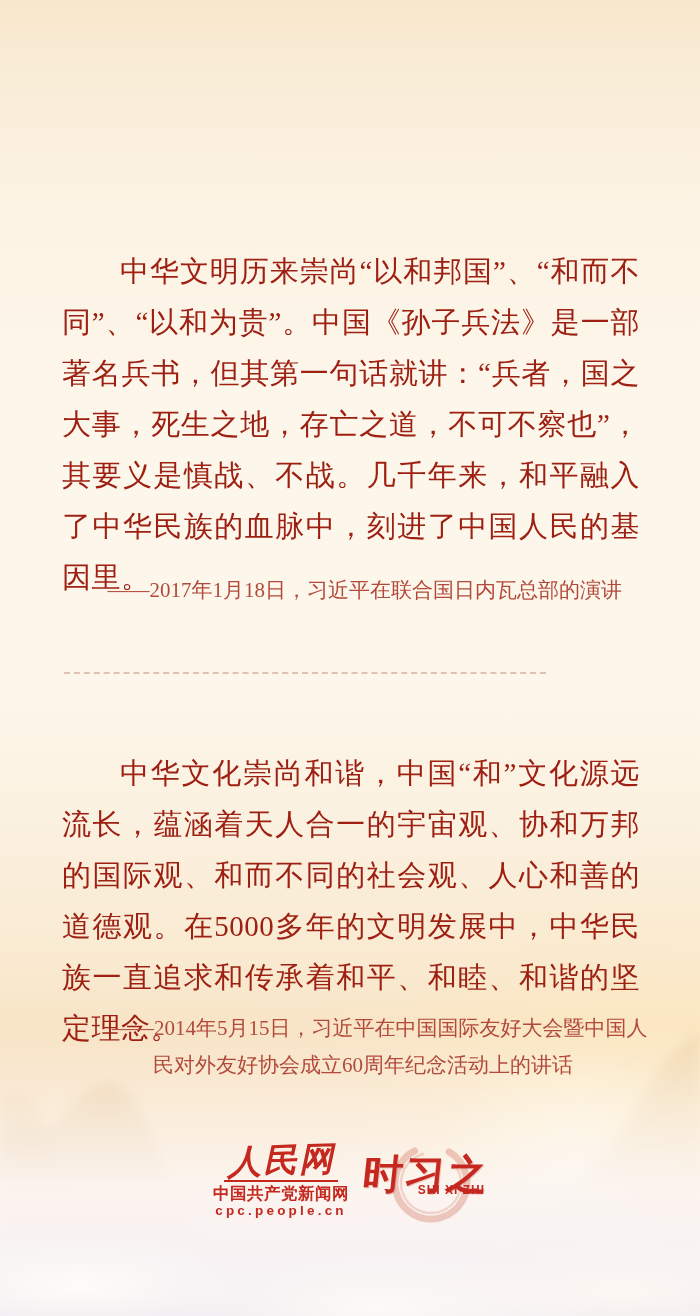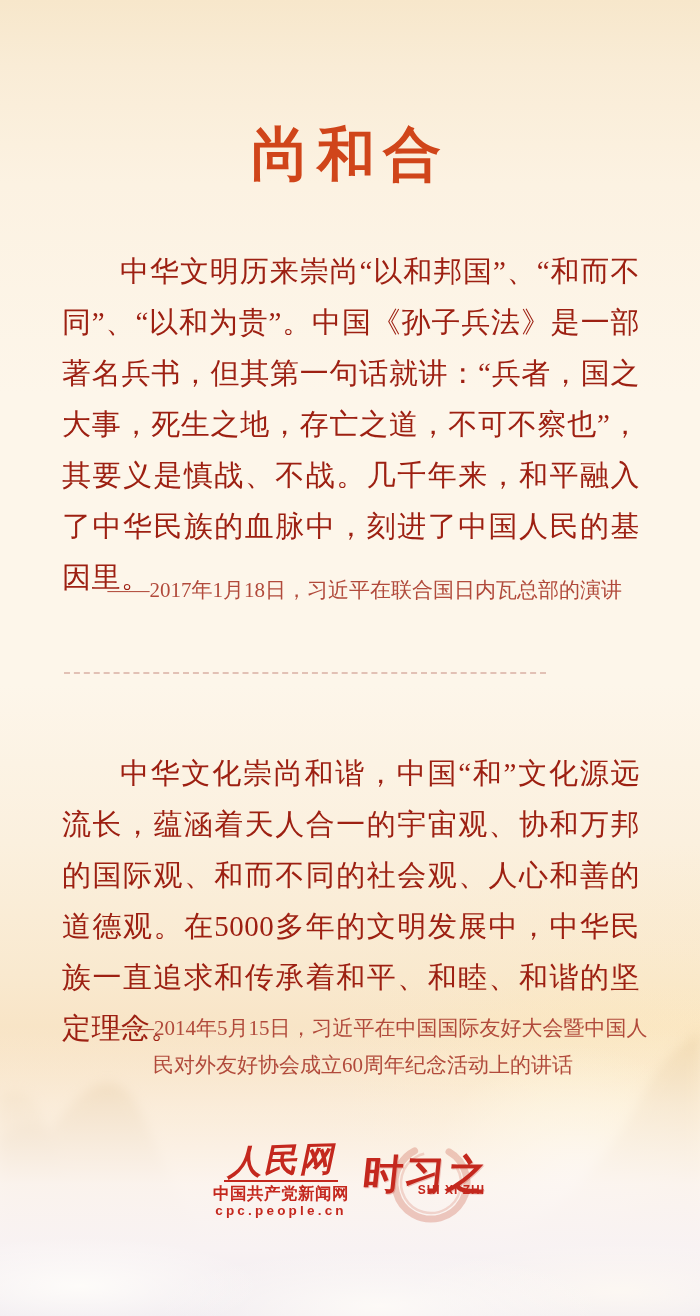--- a/index.html
+++ b/index.html
@@ -99,21 +99,20 @@
       <rect x="613" y="1254" width="31" height="36"></rect>
       <rect x="648" y="1262" width="8" height="26"></rect>
       <rect x="554" y="1252" width="1.6" height="22"></rect>
       <rect x="153" y="1272" width="9" height="7"></rect>
       <rect x="659" y="1290" width="2" height="18" transform="rotate(14 660 1299)"></rect>
     </g>
   </svg>
 
   <div class="layer mist"></div>
 
-  <div class="title">尚和合</div>
 
   <section>
     <p class="quote-text q1">中华文明历来崇尚“以和邦国”、“和而不同”、“以和为贵”。中国《孙子兵法》是一部著名兵书，但其第一句话就讲：“兵者，国之大事，死生之地，存亡之道，不可不察也”，其要义是慎战、不战。几千年来，和平融入了中华民族的血脉中，刻进了中国人民的基因里。</p>
     <p class="attribution a1">——2017年1月18日，习近平在联合国日内瓦总部的演讲</p>
   </section>
 
   <div class="divider"></div>
 
   <section>
     <p class="quote-text q2">中华文化崇尚和谐，中国“和”文化源远流长，蕴涵着天人合一的宇宙观、协和万邦的国际观、和而不同的社会观、人心和善的道德观。在5000多年的文明发展中，中华民族一直追求和传承着和平、和睦、和谐的坚定理念。</p>

